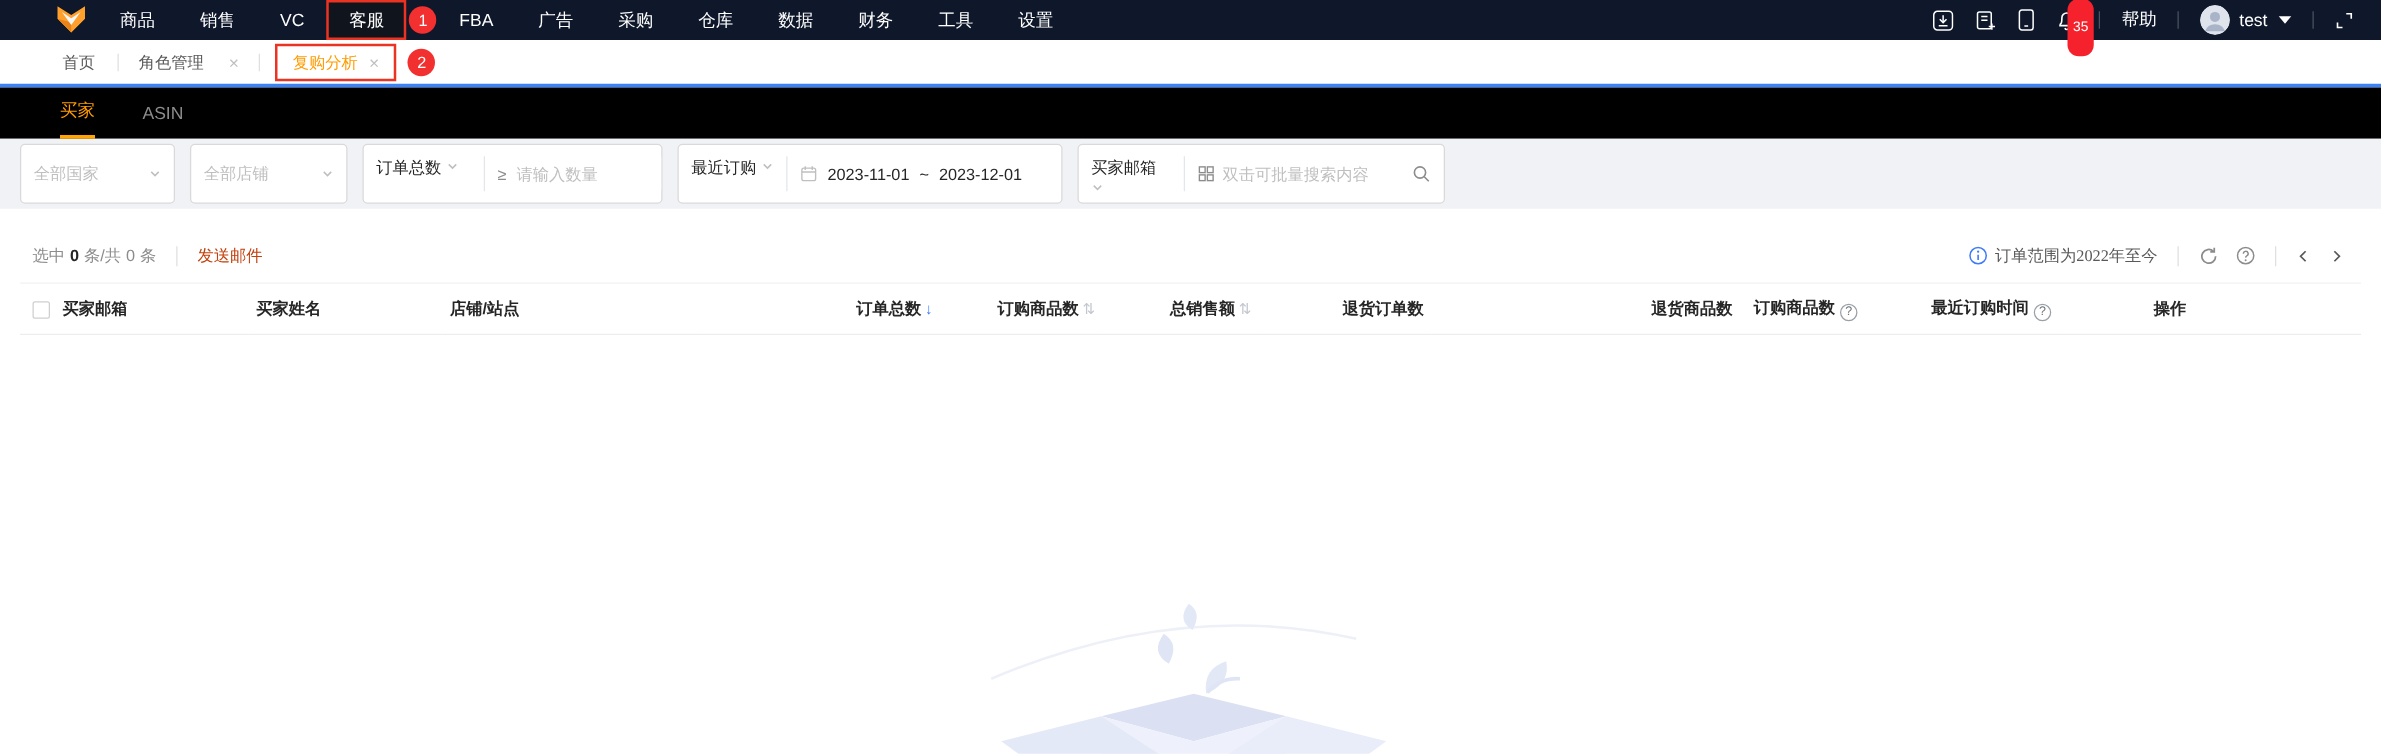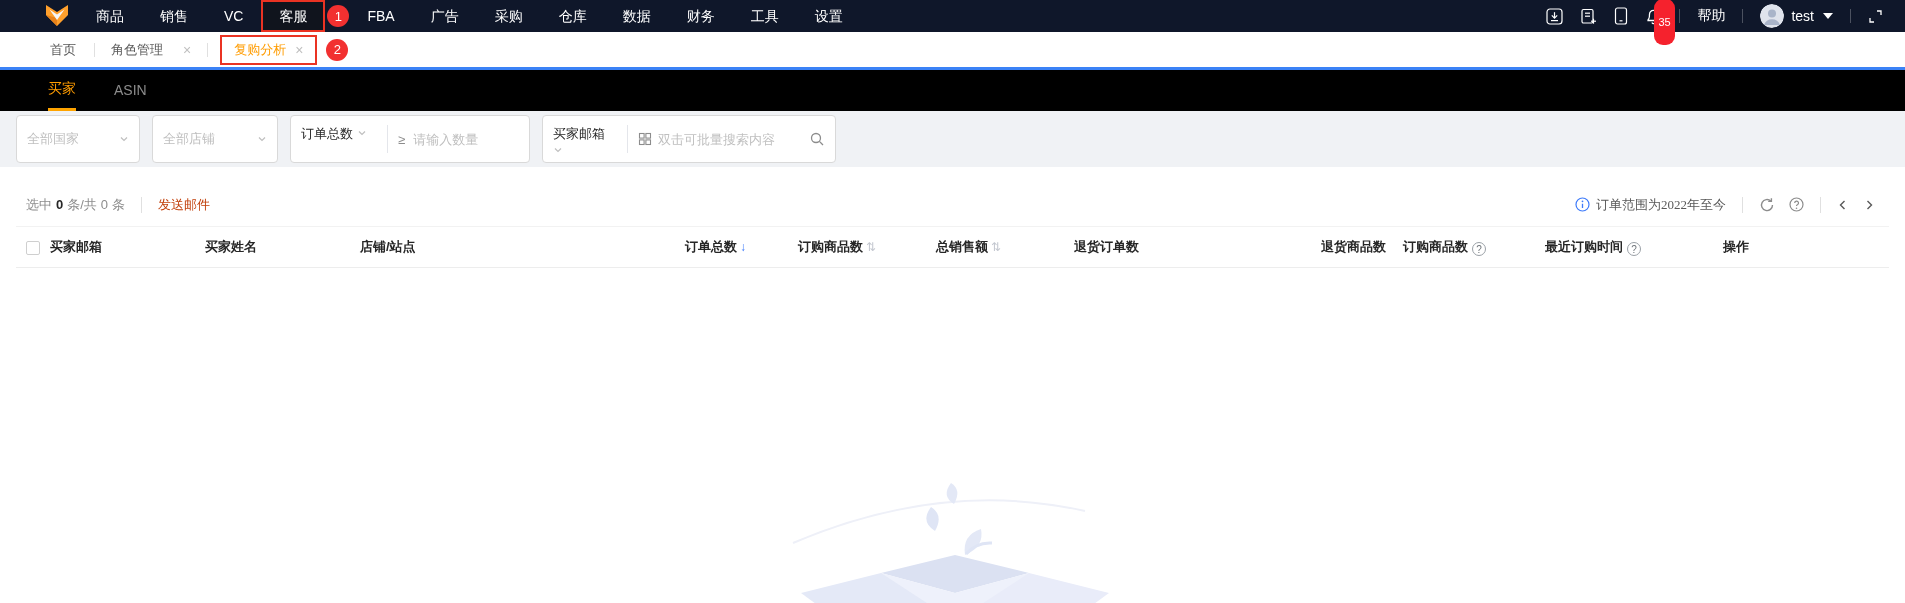--- a/index.html
+++ b/index.html
@@ -212,20 +212,42 @@
       <span class="val">订单总数</span>
       <svg width="10" height="10" viewBox="0 0 10 10">
           <polyline points="2,3.5 5,6.5 8,3.5" fill="none" stroke="#bfbfbf" stroke-width="1.2"></polyline>
         </svg>
     </div>
     <div class="fdiv"></div>
     <span class="gte">≥</span>
     <input class="finput" placeholder="请输入数量" style="">
   </div>
 
+  <div class="fbox" style="width:308px;">
+    <div class="fsel" style="width:86px; height:28px; border:none;">
+      <span class="val">最近订购</span>
+      <svg width="10" height="10" viewBox="0 0 10 10">
+          <polyline points="2,3.5 5,6.5 8,3.5" fill="none" stroke="#bfbfbf" stroke-width="1.2"></polyline>
+        </svg>
+    </div>
+    <div class="fdiv"></div>
+    <div class="datewrap">
+      <span class="ficon">
+        <svg width="14" height="14" viewBox="0 0 14 14" fill="none" stroke="#bfbfbf" stroke-width="1.1">
+          <rect x="1.5" y="2.5" width="11" height="10" rx="1.5"></rect>
+          <line x1="4.2" y1="1" x2="4.2" y2="4"></line>
+            <line x1="9.8" y1="1" x2="9.8" y2="4"></line>
+          <line x1="1.5" y1="5.6" x2="12.5" y2="5.6"></line>
+        </svg>
+      </span>
+      <span>2023-11-01</span>
+      <span>~</span>
+      <span>2023-12-01</span>
+    </div>
+  </div>
 
   <div class="fbox" style="width:294px;">
     <div class="fsel" style="width:84px; height:28px; border:none;">
       <span class="val">买家邮箱</span>
       <svg width="10" height="10" viewBox="0 0 10 10">
           <polyline points="2,3.5 5,6.5 8,3.5" fill="none" stroke="#bfbfbf" stroke-width="1.2"></polyline>
         </svg>
     </div>
     <div class="fdiv"></div>
     <span class="ficon" style="margin:0 6px 0 10px;">

